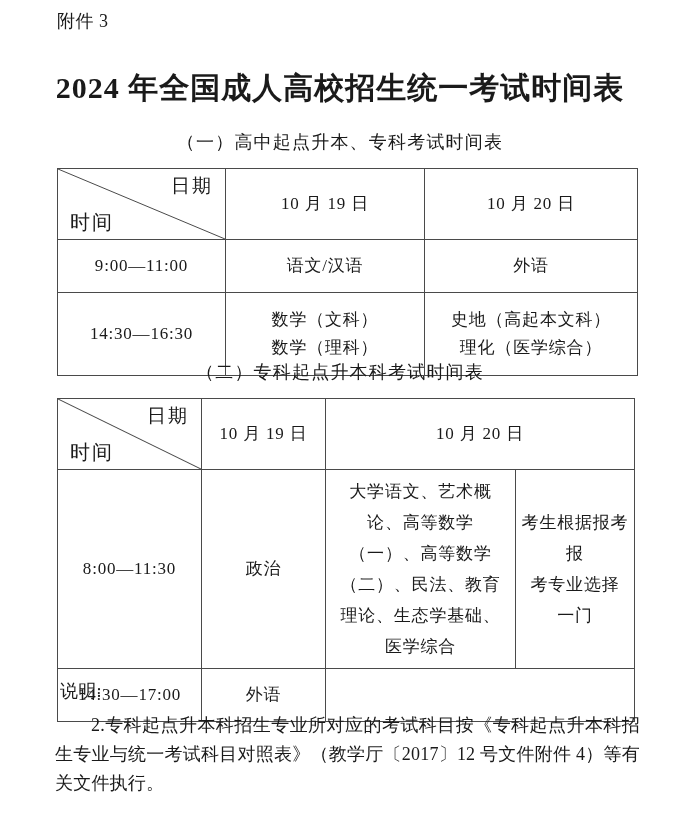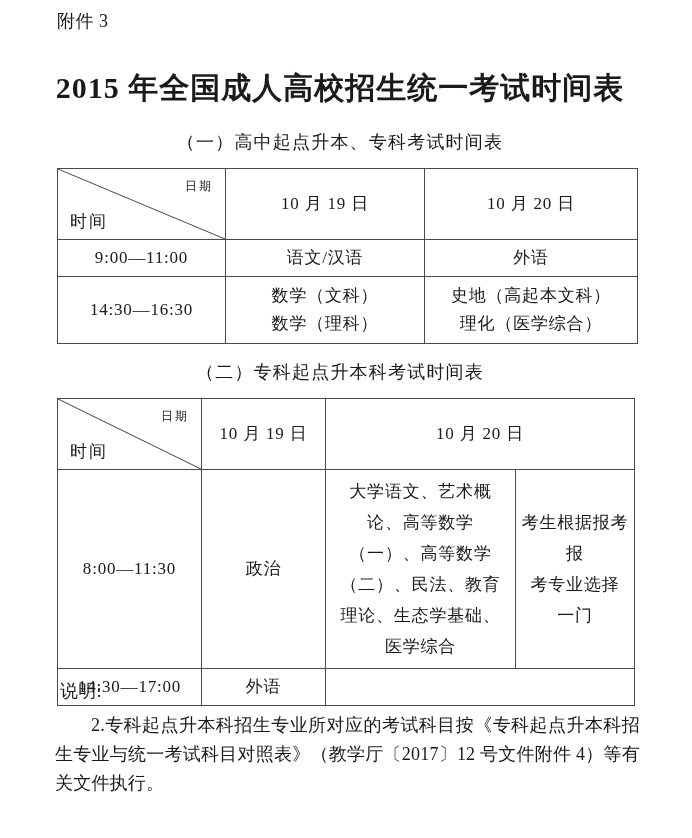--- a/index.html
+++ b/index.html
@@ -68,21 +68,21 @@
     position: absolute;
     border-collapse: collapse;
     table-layout: fixed;
     font-size: 17px;
     line-height: 28px;
   }
   .tbl td {
     border: 1px solid #4a4a4a;
     text-align: center;
     vertical-align: middle;
-    padding: 0 2px;
+    padding: 8px 2px;
     letter-spacing: 0.8px;
   }
 
   #table-one {
     left: 57px;
     top: 168px;
     width: 580px;
   }
   #table-two {
     left: 57px;
@@ -102,29 +102,29 @@
     left: 0;
     top: 0;
     width: 100%;
     height: 100%;
     pointer-events: none;
   }
   .diag-cell .lab-date {
     position: absolute;
     right: 12px;
     top: 3px;
-    font-size: 12px;
+    font-size: 19px;
     line-height: 28px;
     letter-spacing: 2px;
   }
   .diag-cell .lab-time {
     position: absolute;
     left: 12px;
     bottom: 3px;
-    font-size: 17px;
+    font-size: 20px;
     line-height: 28px;
     letter-spacing: 2px;
   }
 
   .two-line span { display: block; }
 
   .subject-list {
     text-align: center;
     padding: 6px 8px !important;
     line-height: 31px;
@@ -156,21 +156,21 @@
     text-indent: 2em;
   }
 </style>
 </head>
 <body>
 
 <div class="page">
 
   <div class="attach-label">附件 3</div>
 
-  <div class="doc-title">2015 年全国成人高校招生统一考试时间表</div>
+  <div class="doc-title">2024 年全国成人高校招生统一考试时间表</div>
 
   <div class="sub-heading s1">（一）高中起点升本、专科考试时间表</div>
 
   <table class="tbl" id="table-one">
     <colgroup>
       <col style="width:168px">
       <col style="width:199px">
       <col style="width:213px">
     </colgroup>
     <tbody>

